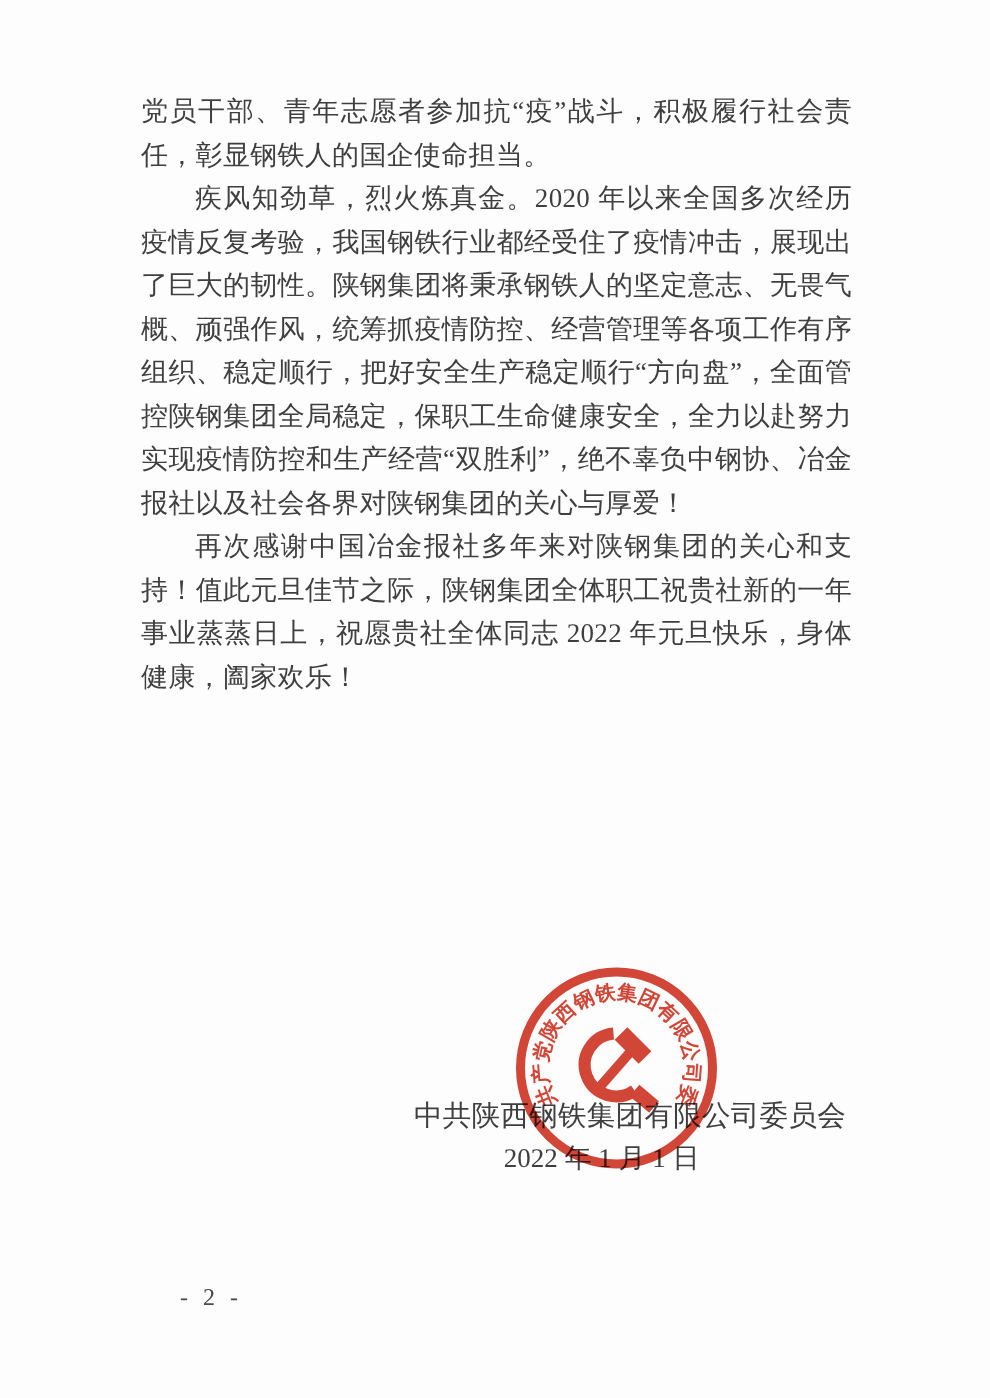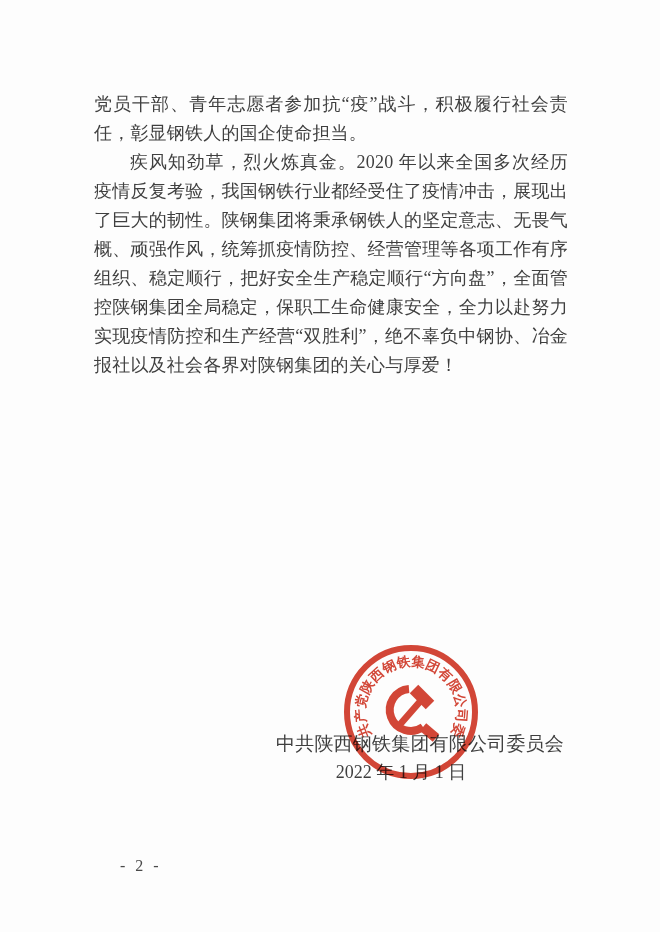--- a/index.html
+++ b/index.html
@@ -30,21 +30,20 @@
     line-height:29px;
     color:var(--text-color);
     text-align:justify;
     letter-spacing:0.2px;
   }
   .body-text p{
     text-indent:2em;
   }
   .body-text p.no-indent{
     text-indent:0;
-    margin-top:30px;
   }
   .signature{
     position:absolute;
     top:731px;
     left:276px;
     width:274px;
     font-size:19px;
     color:var(--text-color);
     text-align:center;
     white-space:nowrap;
@@ -96,20 +95,21 @@
   }
 </style>
 </head>
 <body style="--page-bg: #fdfdfd; --text-color: #3f3f3f; --pagenum-color: #4a4a4a; --seal-color: #d13827;">
 
 <div class="page">
 
   <div class="body-text">
     <p class="no-indent">党员干部、青年志愿者参加抗“疫”战斗，积极履行社会责任，彰显钢铁人的国企使命担当。</p>
     <p>疾风知劲草，烈火炼真金。2020 年以来全国多次经历疫情反复考验，我国钢铁行业都经受住了疫情冲击，展现出了巨大的韧性。陕钢集团将秉承钢铁人的坚定意志、无畏气概、顽强作风，统筹抓疫情防控、经营管理等各项工作有序组织、稳定顺行，把好安全生产稳定顺行“方向盘”，全面管控陕钢集团全局稳定，保职工生命健康安全，全力以赴努力实现疫情防控和生产经营“双胜利”，绝不辜负中钢协、冶金报社以及社会各界对陕钢集团的关心与厚爱！</p>
+    <p>再次感谢中国冶金报社多年来对陕钢集团的关心和支持！值此元旦佳节之际，陕钢集团全体职工祝贵社新的一年事业蒸蒸日上，祝愿贵社全体同志 2022 年元旦快乐，身体健康，阖家欢乐！</p>
   </div>
 
   <div class="signature">中共陕西钢铁集团有限公司委员会</div>
 
   <div class="date">2022 年 1 月 1 日</div>
 
   <svg class="seal" viewBox="0 0 140 150" aria-hidden="true">
     <circle class="ring" cx="70" cy="73" r="64" stroke-width="6"></circle>
     <defs>
       <path id="sealTextArc" d="M 29 93.9 A 46 46 0 1 1 111 93.9" fill="none"></path>

